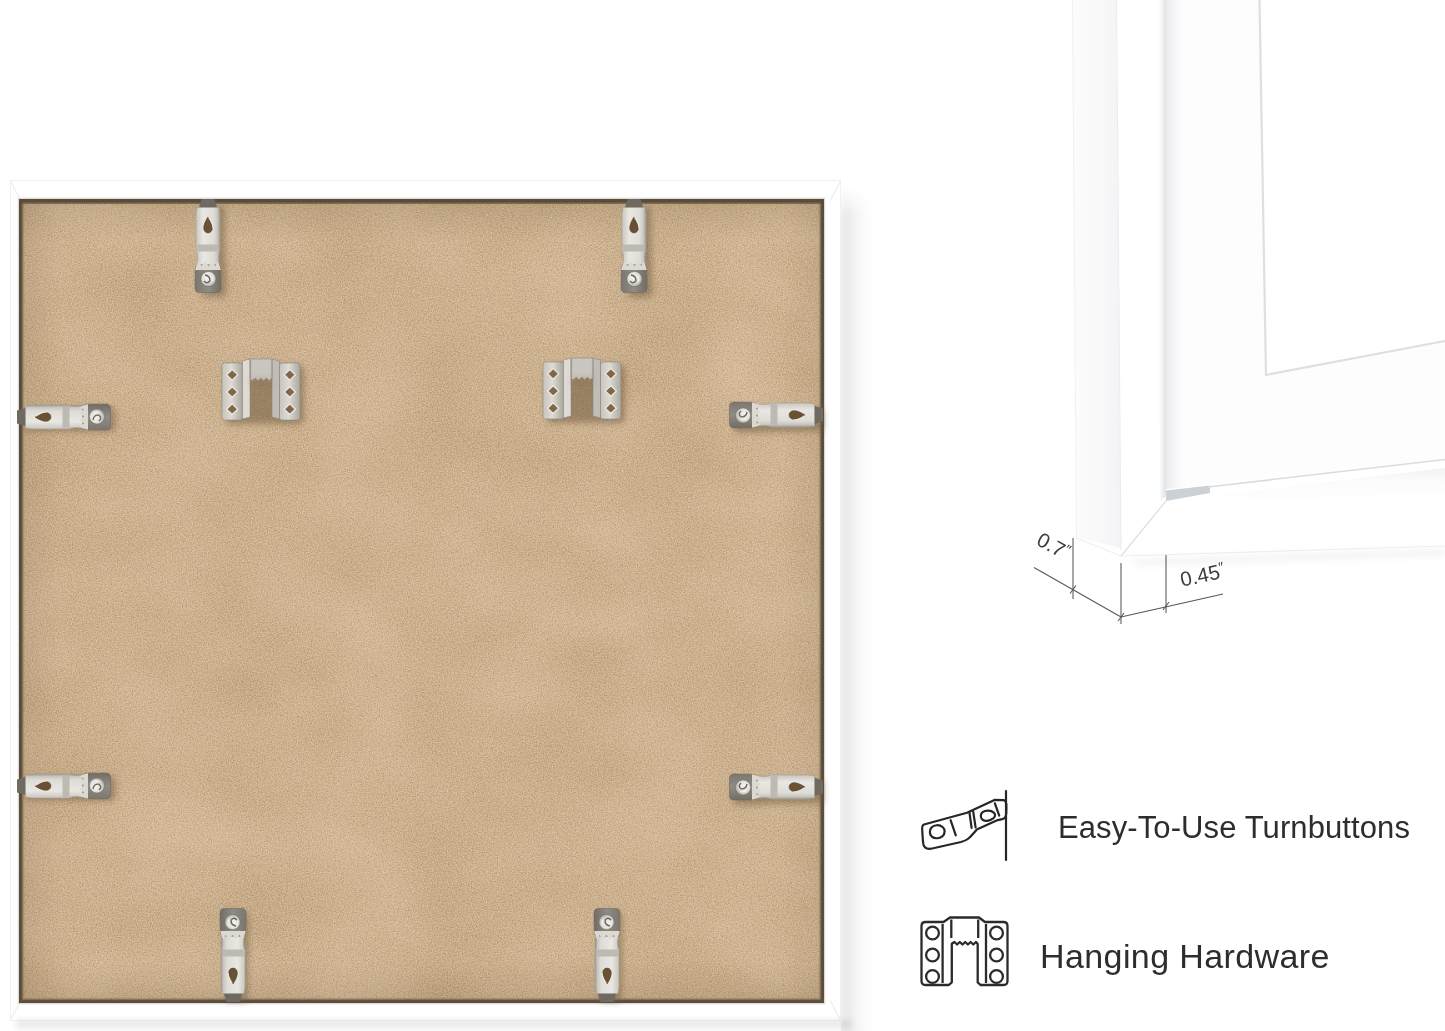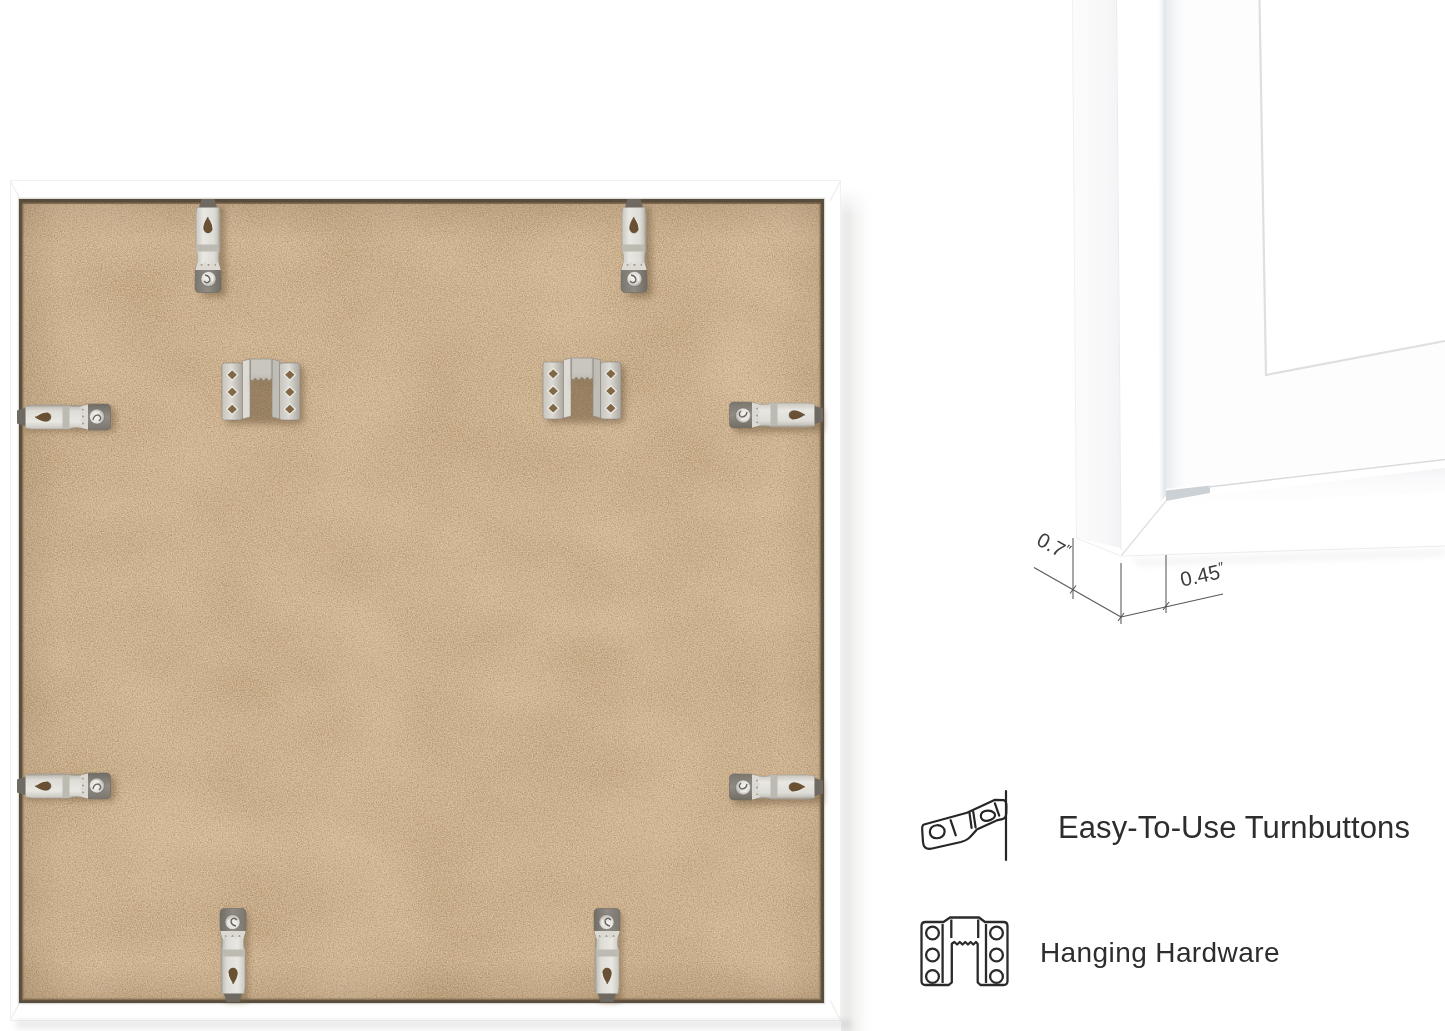--- a/index.html
+++ b/index.html
@@ -301,13 +301,13 @@
     <line x1="73.2" y1="21.5" x2="73.2" y2="40"></line>
     <circle cx="27.5" cy="35" r="6.4"></circle>
     <circle cx="27.5" cy="57" r="6.4"></circle>
     <circle cx="27.5" cy="78.5" r="6.4"></circle>
     <circle cx="91.5" cy="35" r="6.4"></circle>
     <circle cx="91.5" cy="57" r="6.4"></circle>
     <circle cx="91.5" cy="78.5" r="6.4"></circle>
   </g>
 </svg>
 
-<div class="abs" style="left:1040px;top:937px;font-size:28px;color:#2d2d2d;letter-spacing:0.4px;">Hanging Hardware</div>
+<div class="abs" style="left:1040px;top:937px;font-size:34px;color:#2d2d2d;letter-spacing:0.4px;">Hanging Hardware</div>
 
 </body></html>

